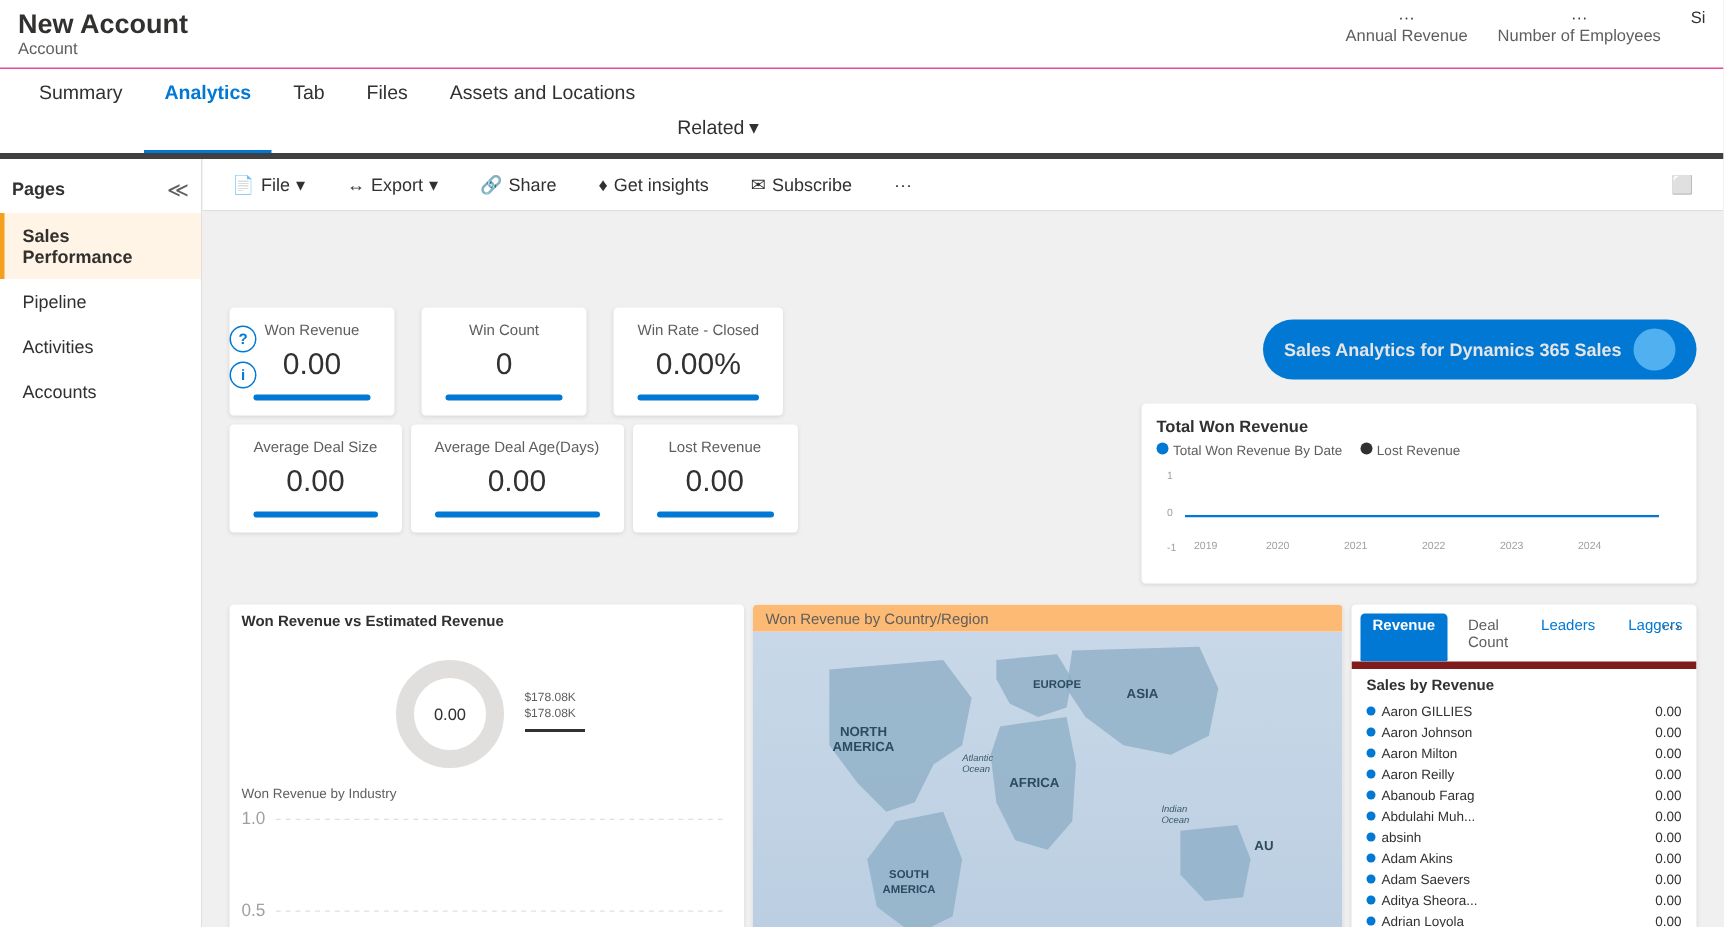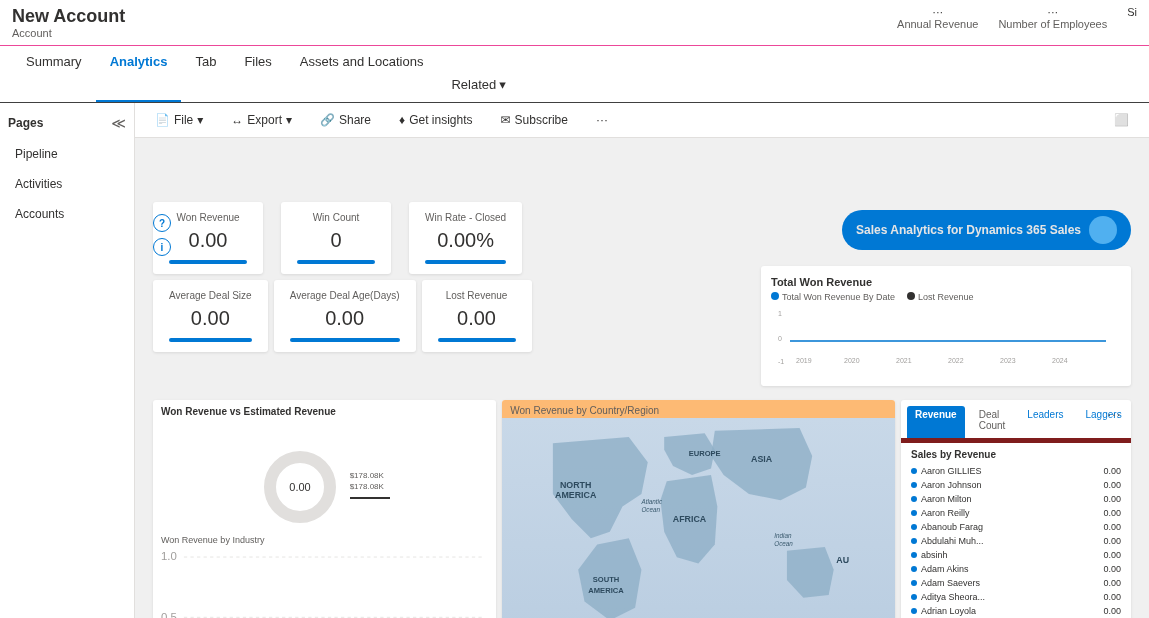--- a/index.html
+++ b/index.html
@@ -7,21 +7,21 @@
 
     
     .top-header { background: #fff; padding: 6px 12px; border-bottom: 1px solid #ec4899; display: flex; align-items: flex-start; justify-content: space-between; }
     .top-header-left .account-title { font-size: 18px; font-weight: 600; color: #323130; }
     .top-header-left .account-sub { font-size: 11px; color: #605e5c; }
     .top-header-right { display: flex; gap: 20px; font-size: 11px; color: #605e5c; }
     .top-header-right .field-item { text-align: center; }
     .top-header-right .field-item .field-label { color: #323130; font-weight: 500; }
 
     
-    .nav-tabs { background: #fff; border-bottom: 1px solid #404040; padding: 0 12px; display: flex; gap: 0; }
+    .nav-tabs { background: #fff; border-bottom: 4px solid #404040; padding: 0 12px; display: flex; gap: 0; }
     .nav-tab { padding: 8px 14px; font-size: 13px; cursor: pointer; color: #323130; border-bottom: 2px solid transparent; }
     .nav-tab.active { color: #0078d4; border-bottom: 2px solid #0078d4; font-weight: 600; }
 
     
     .main-layout { display: flex; height: calc(618px - 85px); }
 
     
     .sidebar { width: 135px; background: #fff; border-right: 1px solid #e1dfdd; padding-top: 8px; }
     .sidebar-header { display: flex; justify-content: space-between; align-items: center; padding: 4px 8px 8px 8px; }
     .sidebar-header-label { font-size: 12px; font-weight: 600; color: #323130; }
@@ -124,20 +124,21 @@
   </div>
 </div>
 
 <div class="main-layout">
 
   <div class="sidebar">
     <div class="sidebar-header">
       <span class="sidebar-header-label">Pages</span>
       <span class="sidebar-collapse">≪</span>
     </div>
+    <div class="sidebar-item active">Sales Performance</div>
     <div class="sidebar-item">Pipeline</div>
     <div class="sidebar-item">Activities</div>
     <div class="sidebar-item">Accounts</div>
   </div>
 
   <div class="content-area">
 
     <div class="toolbar">
       <button class="toolbar-btn">
         <span>📄</span>
@@ -244,21 +245,21 @@
               <text x="172" y="57" font-size="7" fill="#a19f9d">2022</text>
               <text x="224" y="57" font-size="7" fill="#a19f9d">2023</text>
               <text x="276" y="57" font-size="7" fill="#a19f9d">2024</text>
             </svg>
           </div>
         </div>
 
         <div class="charts-row">
 
           <div class="chart-panel" style="display:flex;flex-direction:column;padding:6px 8px;position:relative;">
-            <div class="chart-panel-title" style="padding:0;margin-bottom:22px;font-weight:600;color:#323130;font-size:10px;">Won Revenue vs Estimated Revenue</div>
+            <div class="chart-panel-title" style="padding:0;margin-bottom:8px;font-weight:600;color:#323130;font-size:10px;">Won Revenue vs Estimated Revenue</div>
             <div style="display:flex;justify-content:center;align-items:center;gap:10px;margin:8px 0;">
 
               <svg width="80" height="80" viewBox="0 0 80 80">
                 <circle cx="40" cy="40" r="30" fill="none" stroke="#e1dfdd" stroke-width="12"></circle>
                 <text x="40" y="44" text-anchor="middle" font-size="11" fill="#323130" font-weight="300">0.00</text>
               </svg>
               <div style="display:flex;flex-direction:column;gap:2px;">
                 <div style="font-size:8px;color:#605e5c;">$178.08K</div>
                 <div style="font-size:8px;color:#605e5c;">$178.08K</div>
                 <svg width="40" height="10" viewBox="0 0 40 10">

